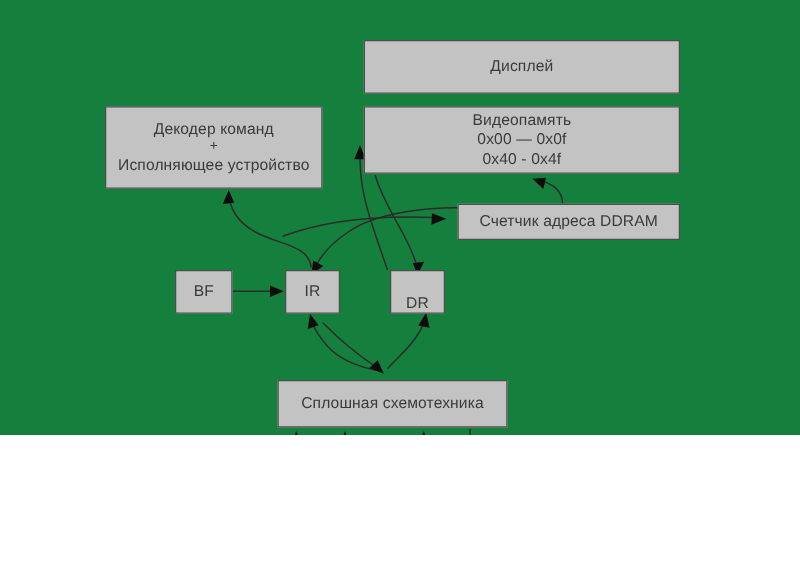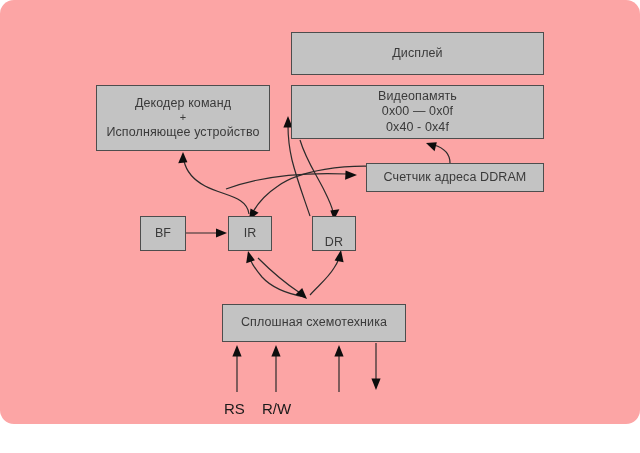--- a/index.html
+++ b/index.html
@@ -6,24 +6,23 @@
     margin: 0;
     padding: 0;
     background: #ffffff;
   }
   body {
     font-family: "Liberation Sans", sans-serif;
   }
   #canvas {
     position: relative;
     width: 640px;
-    height: 424px;
-    background: #fca5a5;
+    height: 348px;
+    background: #15803d;
     overflow: hidden;
-    border-radius: 14px;
   }
   .box {
     position: absolute;
     box-sizing: border-box;
     background: #c3c3c3;
     border: 1px solid #4d4d4d;
     color: #3a3a3a;
     display: flex;
     flex-direction: column;
     align-items: center;
@@ -138,21 +137,21 @@
   <div class="box" style="left:291px; top:32px; width:253px; height:43px;">
     <span class="line">Дисплей</span>
   </div>
 
   <div class="box" style="left:291px; top:85px; width:253px; height:54px;">
     <span class="line">Видеопамять</span>
     <span class="line">0x00 — 0x0f</span>
     <span class="line">0x40 - 0x4f</span>
   </div>
 
-  <div class="box" style="left:96px; top:85px; width:174px; height:66px;text-align:center;">
+  <div class="box" style="left:84px; top:85px; width:174px; height:66px;text-align:center;">
     <span class="line">Декодер команд</span>
     <span class="line plus">+</span>
     <span class="line">Исполняющее устройство</span>
   </div>
 
   <div class="box" style="left:366px; top:163px; width:178px; height:29px;">
     <span class="line">Счетчик адреса DDRAM</span>
   </div>
 
   <div class="box small-box" style="left:140px; top:216px; width:46px; height:35px;">

